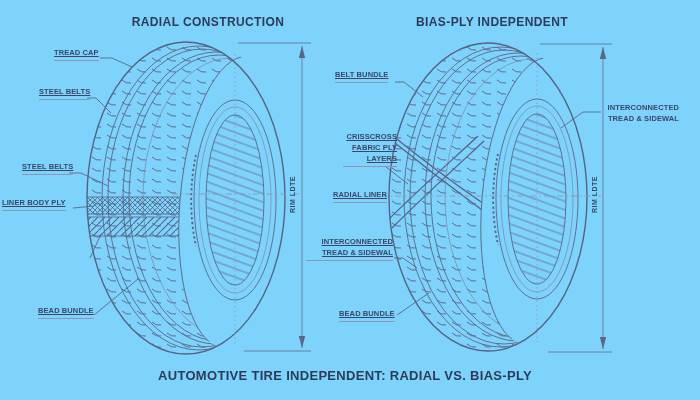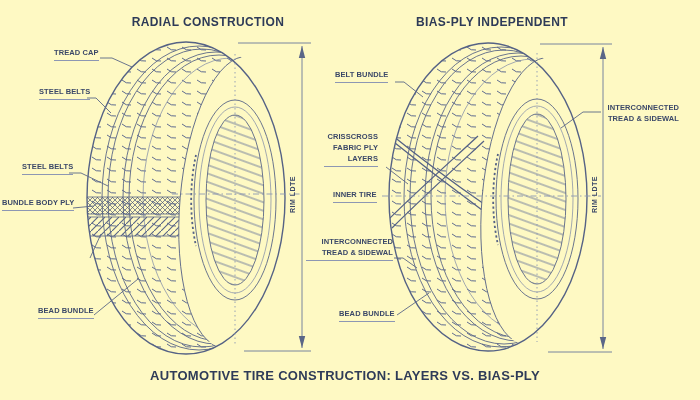--- a/index.html
+++ b/index.html
@@ -1,33 +1,33 @@
 <!DOCTYPE html>
 <html><head>
 <meta charset="utf-8">
 <style>
   html,body{margin:0;padding:0;background:#fff;}
   .stage{
-    position:relative;width:700px;height:400px;background:#fef9c3;
+    position:relative;width:700px;height:400px;background:#7dd3fc;
     font-family:"Liberation Sans",sans-serif;overflow:hidden;
   }
   .stage svg{position:absolute;left:0;top:0;}
   .title{
     position:absolute;font-size:12px;font-weight:700;color:#2e3b58;
     letter-spacing:.4px;text-align:center;white-space:nowrap;
   }
   .caption{
     position:absolute;left:0;top:368px;width:690px;text-align:center;
     font-size:13px;font-weight:700;color:#2e3b58;letter-spacing:.3px;
   }
   .lbl{
     position:absolute;font-size:7.5px;font-weight:700;color:#3a4768;
     letter-spacing:.1px;line-height:1.45;white-space:pre-line;
   }
-  .lbl.u{border-bottom:1px solid #8d97b3;padding-bottom:1px;}
+  .lbl.u{border-bottom:1px solid #8d97b3;padding-bottom:1px;text-decoration:underline;}
   .lbl.ctr{text-align:right;}
   .dim{
     position:absolute;font-size:7px;font-weight:700;color:#3a4768;
     letter-spacing:.5px;white-space:nowrap;transform:rotate(-90deg);
     transform-origin:center center;width:40px;text-align:center;
   }
   
   .outline{fill:none;stroke:#556285;stroke-width:1.4;}
   .ln{fill:none;stroke:#5a6687;stroke-width:.9;}
   .lnThin{fill:none;stroke:#7b86a6;stroke-width:.7;}
@@ -155,32 +155,32 @@
       <polyline class="ldr" points="601,112 583,112 561,128"></polyline>
     </g>
   </svg>
 
   <div class="title" style="left:120px;top:15px;width:176px;">RADIAL CONSTRUCTION</div>
   <div class="title" style="left:404px;top:15px;width:176px;">BIAS-PLY INDEPENDENT</div>
 
   <div class="lbl u" style="left:54px;top:48px;">TREAD CAP</div>
   <div class="lbl u" style="left:39px;top:87px;">STEEL BELTS</div>
   <div class="lbl u" style="left:22px;top:162px;">STEEL BELTS</div>
-  <div class="lbl u" style="left:2px;top:198px;">BUNDLE BODY PLY</div>
+  <div class="lbl u" style="left:2px;top:198px;">LINER BODY PLY</div>
   <div class="lbl u" style="left:38px;top:306px;">BEAD BUNDLE</div>
 
   <div class="lbl u" style="left:335px;top:70px;">BELT BUNDLE</div>
-  <div class="lbl u ctr" style="left:324px;top:132px;width:54px;">CRISSCROSS
+  <div class="lbl u ctr" style="left:343px;top:132px;width:54px;">CRISSCROSS
 FABRIC PLY
 LAYERS</div>
-  <div class="lbl u" style="left:333px;top:190px;">INNER TIRE</div>
+  <div class="lbl u" style="left:333px;top:190px;">RADIAL LINER</div>
   <div class="lbl u ctr" style="left:306px;top:237px;width:87px;">INTERCONNECTED
 TREAD &amp; SIDEWAL</div>
   <div class="lbl u" style="left:339px;top:309px;">BEAD BUNDLE</div>
   <div class="lbl ctr" style="left:601px;top:103px;width:78px;">INTERCONNECTED
 TREAD &amp; SIDEWAL</div>
 
   <div class="dim" style="left:272px;top:191px;">RIM LDTE</div>
   <div class="dim" style="left:574px;top:191px;">RIM LDTE</div>
 
-  <div class="caption">AUTOMOTIVE TIRE CONSTRUCTION: LAYERS VS. BIAS-PLY</div>
+  <div class="caption">AUTOMOTIVE TIRE INDEPENDENT: RADIAL VS. BIAS-PLY</div>
 
 </div>
 
 </body></html>

